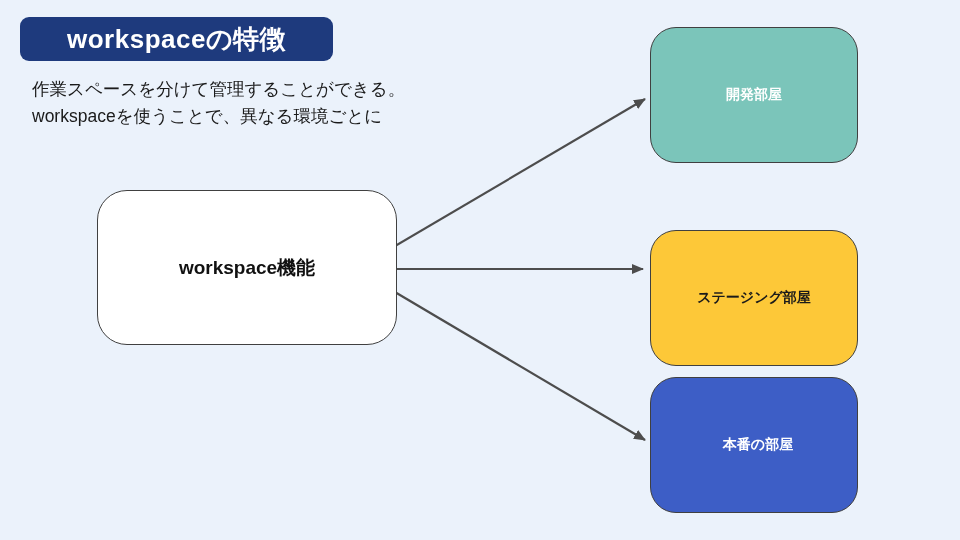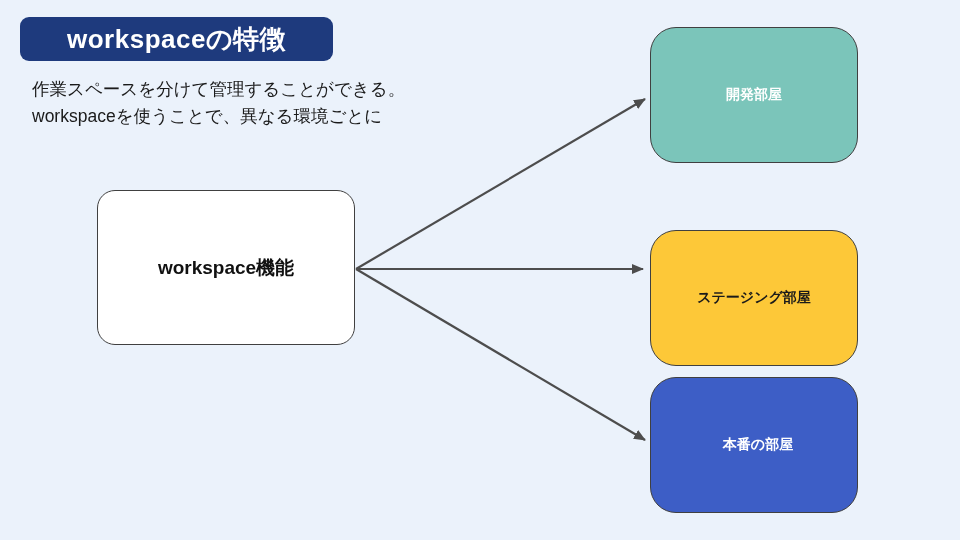--- a/index.html
+++ b/index.html
@@ -37,23 +37,23 @@
     display: flex;
     align-items: center;
     justify-content: center;
     font-weight: bold;
     box-sizing: border-box;
     text-align: center;
   }
   .source-node {
     left: 97px;
     top: 190px;
-    width: 258px;
+    width: 300px;
     height: 155px;
-    border-radius: 18px;
+    border-radius: 30px;
     font-size: 19px;
   }
   .target-node {
     left: 650px;
     width: 208px;
     height: 136px;
     border-radius: 26px;
     font-size: 14px;
   }
   #target-node-0 { top: 27px; }

